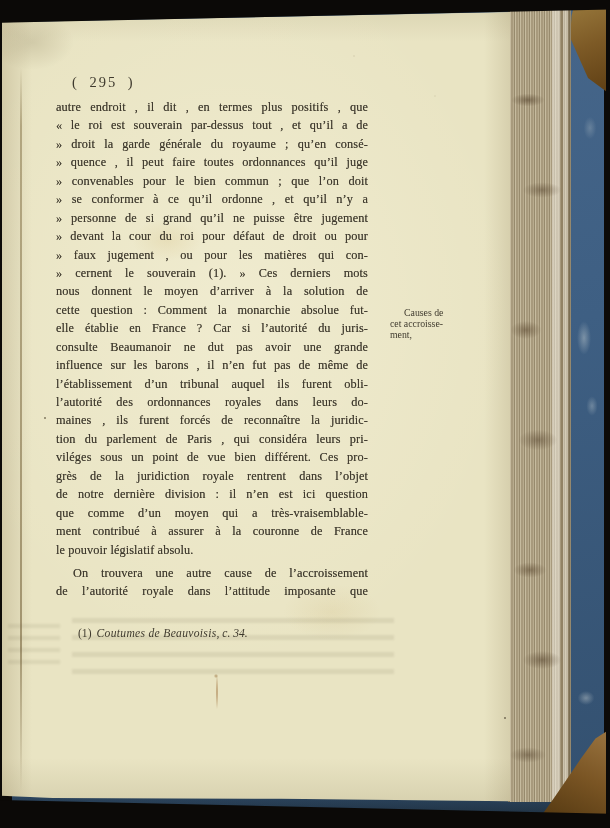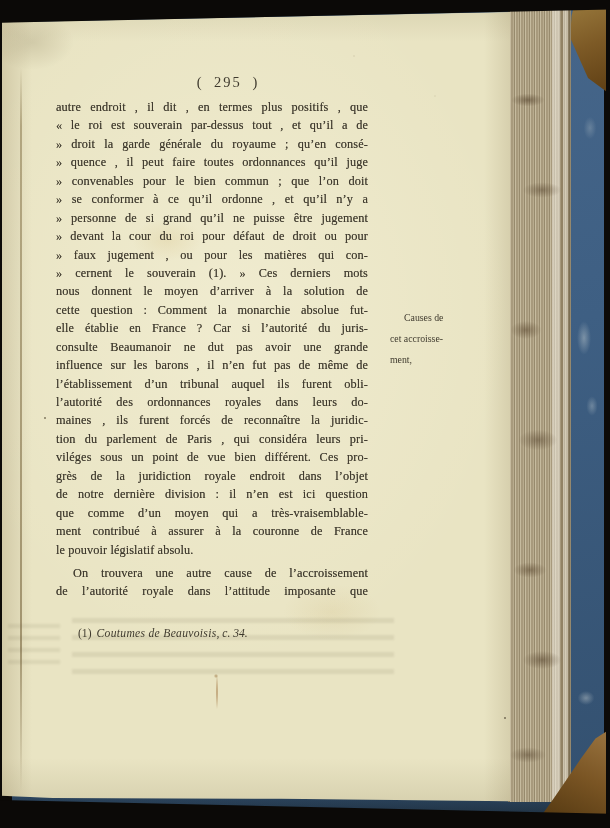--- a/index.html
+++ b/index.html
@@ -67,35 +67,35 @@
       linear-gradient(180deg, rgba(110,95,55,.10),  rgba(110,95,55,0) 30px);
     clip-path:polygon(0 1.3%, 100% 0%, 100% 99.9%, 55% 99.6%, 10% 99.5%, 0 99.2%);
   }
   .crease {
     position:absolute; left:18px; top:56px; width:2px; height:724px;
     background:linear-gradient(180deg, transparent, rgba(120,100,55,.45) 8%, rgba(110,90,50,.55) 80%, transparent);
   }
   
   .pageno {
     position:absolute; left:70px; top:62px; width:312px;
-    text-align:center; font-size:14.5px; letter-spacing:2px; word-spacing:5px;
+    text-align:left; font-size:14.5px; letter-spacing:2px; word-spacing:5px;
     color:var(--ink,#3f3a2e);
   }
   .bodytext {
     position:absolute; left:54px; top:86px; width:312px;
     color:var(--ink,#3f3a2e); font-size:12.3px;
     text-shadow:0 0 .5px rgba(63,58,46,.65);
   }
   .bl { height:18.45px; line-height:18.45px; text-align:justify; text-align-last:justify; letter-spacing:.1px; }
   .bl.left   { text-align-last:left; }
   .bl.indent { text-indent:17px; }
   .bl.parafirst { margin-top:5px; }
   .margin-note {
     position:absolute; left:388px; top:295px; width:84px;
-    font-size:9.8px; line-height:21px; white-space:pre-line; text-indent:14px;
+    font-size:9.8px; line-height:11px; white-space:pre-line; text-indent:14px;
     color:var(--ink,#3f3a2e);
   }
   .footnote {
     position:absolute; left:76px; top:615px; width:320px;
     font-size:11.6px; color:var(--ink,#3f3a2e);
   }
   .footnote .marker { margin-right:5px; }
   .footnote .title  { font-style:italic; letter-spacing:.3px; }
   .footnote .suffix { font-style:italic; }
   
@@ -149,21 +149,21 @@
       <div class="bl">nous donnent le moyen d’arriver à la solution de</div>
       <div class="bl">cette question : Comment la monarchie absolue fut-</div>
       <div class="bl">elle établie en France ? Car si l’autorité du juris-</div>
       <div class="bl">consulte Beaumanoir ne dut pas avoir une grande</div>
       <div class="bl">influence sur les barons , il n’en fut pas de même de</div>
       <div class="bl">l’établissement d’un tribunal auquel ils furent obli-</div>
       <div class="bl">l’autorité des ordonnances royales dans leurs do-</div>
       <div class="bl">maines , ils furent forcés de reconnaître la juridic-</div>
       <div class="bl">tion du parlement de Paris , qui considéra leurs pri-</div>
       <div class="bl">viléges sous un point de vue bien différent. Ces pro-</div>
-      <div class="bl">grès de la juridiction royale endroit dans l’objet</div>
+      <div class="bl">grès de la juridiction royale rentrent dans l’objet</div>
       <div class="bl">de notre dernière division : il n’en est ici question</div>
       <div class="bl">que comme d’un moyen qui a très-vraisemblable-</div>
       <div class="bl">ment contribué à assurer à la couronne de France</div>
       <div class="bl left">le pouvoir législatif absolu.</div>
       <div class="bl indent parafirst">On trouvera une autre cause de l’accroissement</div>
       <div class="bl">de l’autorité royale dans l’attitude imposante que</div>
     </div>
 
     <div class="margin-note">Causes de
 cet accroisse-

